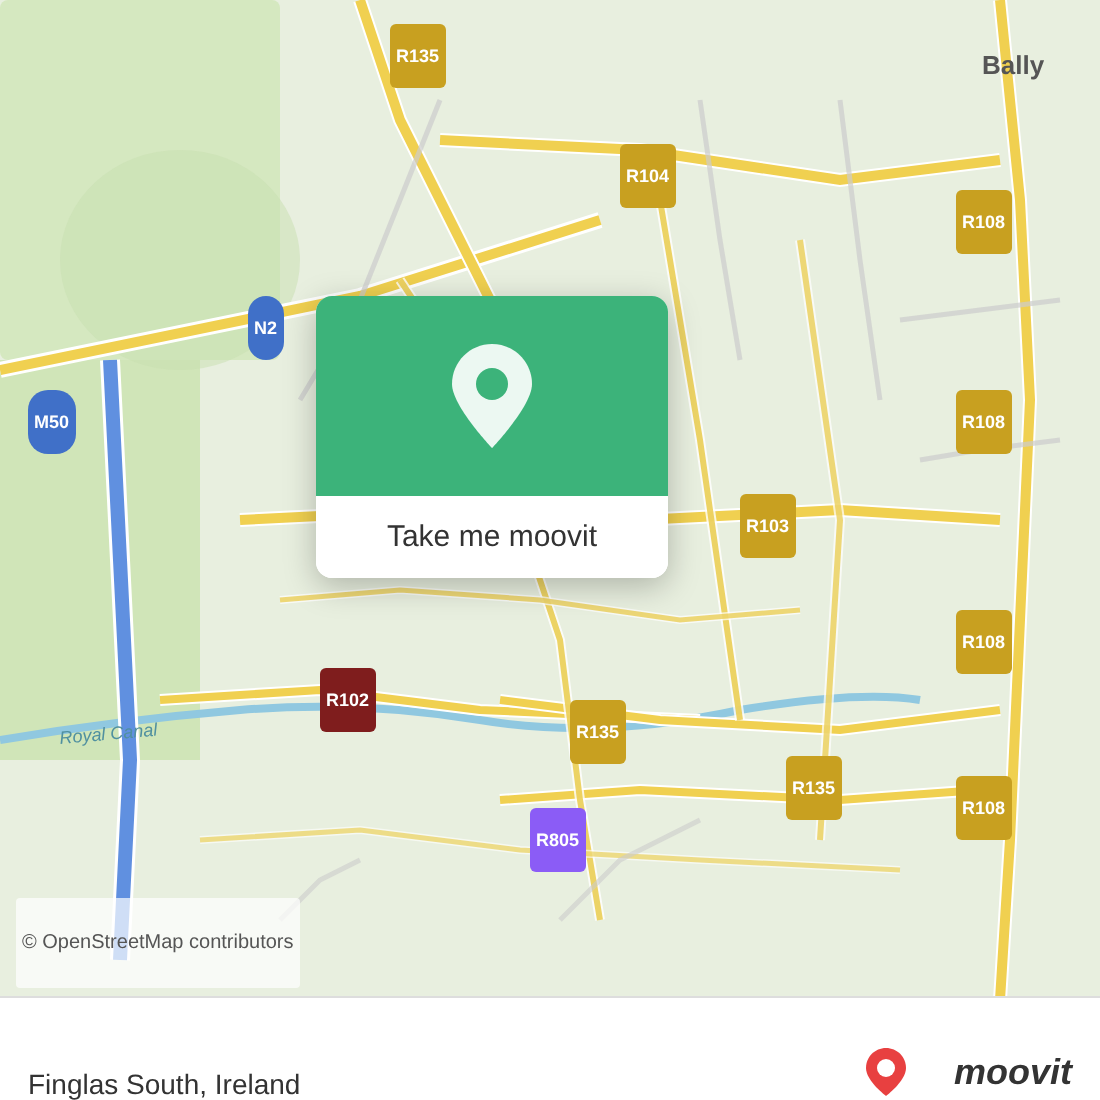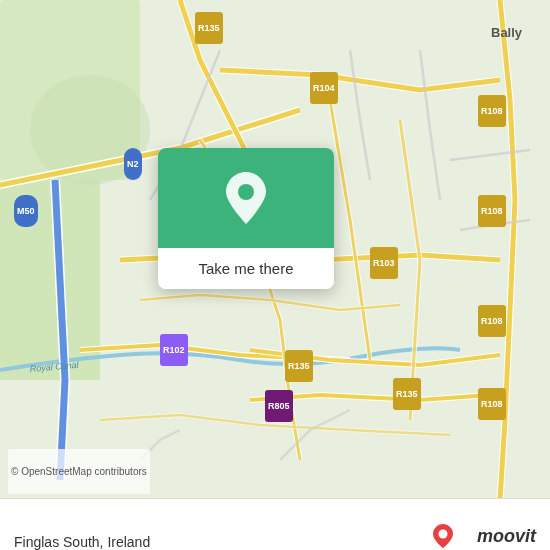--- a/index.html
+++ b/index.html
@@ -188,41 +188,41 @@
     <path d="M280 460 L310 430 L350 410" stroke="#ccc" stroke-width="2.5" fill="none" opacity="0.6"></path>
     <path d="M140 460 L160 440 L180 430" stroke="#ccc" stroke-width="2.5" fill="none" opacity="0.6"></path>
 
     <text x="30" y="372" font-size="9" fill="#5090a0" font-style="italic" transform="rotate(-5, 30, 372)">Royal Canal</text>
   </svg>
 
   <div class="road-badge" style="top:12px;left:195px;background:#c8a020;">R135</div>
   <div class="road-badge" style="top:72px;left:310px;background:#c8a020;">R104</div>
   <div class="road-badge" style="top:252px;left:218px;background:#c8a020;">R103</div>
   <div class="road-badge" style="top:247px;left:370px;background:#c8a020;">R103</div>
-  <div class="road-badge" style="top:334px;left:160px;background:#8b5cf6;text-align:right;">R102</div>
+  <div class="road-badge" style="top:334px;left:160px;background:#7f1d1d;text-align:right;">R102</div>
   <div class="road-badge" style="top:350px;left:285px;background:#c8a020;">R135</div>
   <div class="road-badge" style="top:378px;left:393px;background:#c8a020;">R135</div>
-  <div class="road-badge" style="top:390px;left:265px;background:#701a75;">R805</div>
+  <div class="road-badge" style="top:404px;left:265px;background:#8b5cf6;">R805</div>
   <div class="road-badge" style="top:95px;left:478px;background:#c8a020;">R108</div>
   <div class="road-badge" style="top:195px;left:478px;background:#c8a020;">R108</div>
   <div class="road-badge" style="top:305px;left:478px;background:#c8a020;">R108</div>
   <div class="road-badge" style="top:388px;left:478px;background:#c8a020;">R108</div>
   <div class="road-badge" style="top:195px;left:14px;background:#4070c8;border-radius:10px;">M50</div>
   <div class="road-badge" style="top:148px;left:124px;background:#4070c8;border-radius:10px;">N2</div>
   <div class="road-badge" style="top:14px;left:488px;background:transparent;color:#555;font-size:13px;">Bally</div>
 
   <div class="popup-card">
     <div class="popup-green-area">
 
       <svg class="pin-icon" viewBox="0 0 44 52" fill="none" xmlns="http://www.w3.org/2000/svg">
         <path d="M22 0C10.954 0 2 8.954 2 20C2 31.046 22 52 22 52C22 52 42 31.046 42 20C42 8.954 33.046 0 22 0Z" fill="white" opacity="0.9"></path>
         <circle cx="22" cy="20" r="8" fill="#3cb37a"></circle>
       </svg>
     </div>
-    <button class="popup-button">Take me there</button>
+    <button class="popup-button">Take me moovit</button>
   </div>
 
   <div class="attribution">© OpenStreetMap contributors</div>
 
   <div class="bottom-bar">
     <span class="location-text">Finglas South, Ireland</span>
     <div class="moovit-logo">
 
       <svg class="moovit-logo-icon" viewBox="0 0 28 28">
         <path d="M14 2C8.477 2 4 6.477 4 12C4 18.5 14 26 14 26C14 26 24 18.5 24 12C24 6.477 19.523 2 14 2Z" fill="#e84040"></path>

